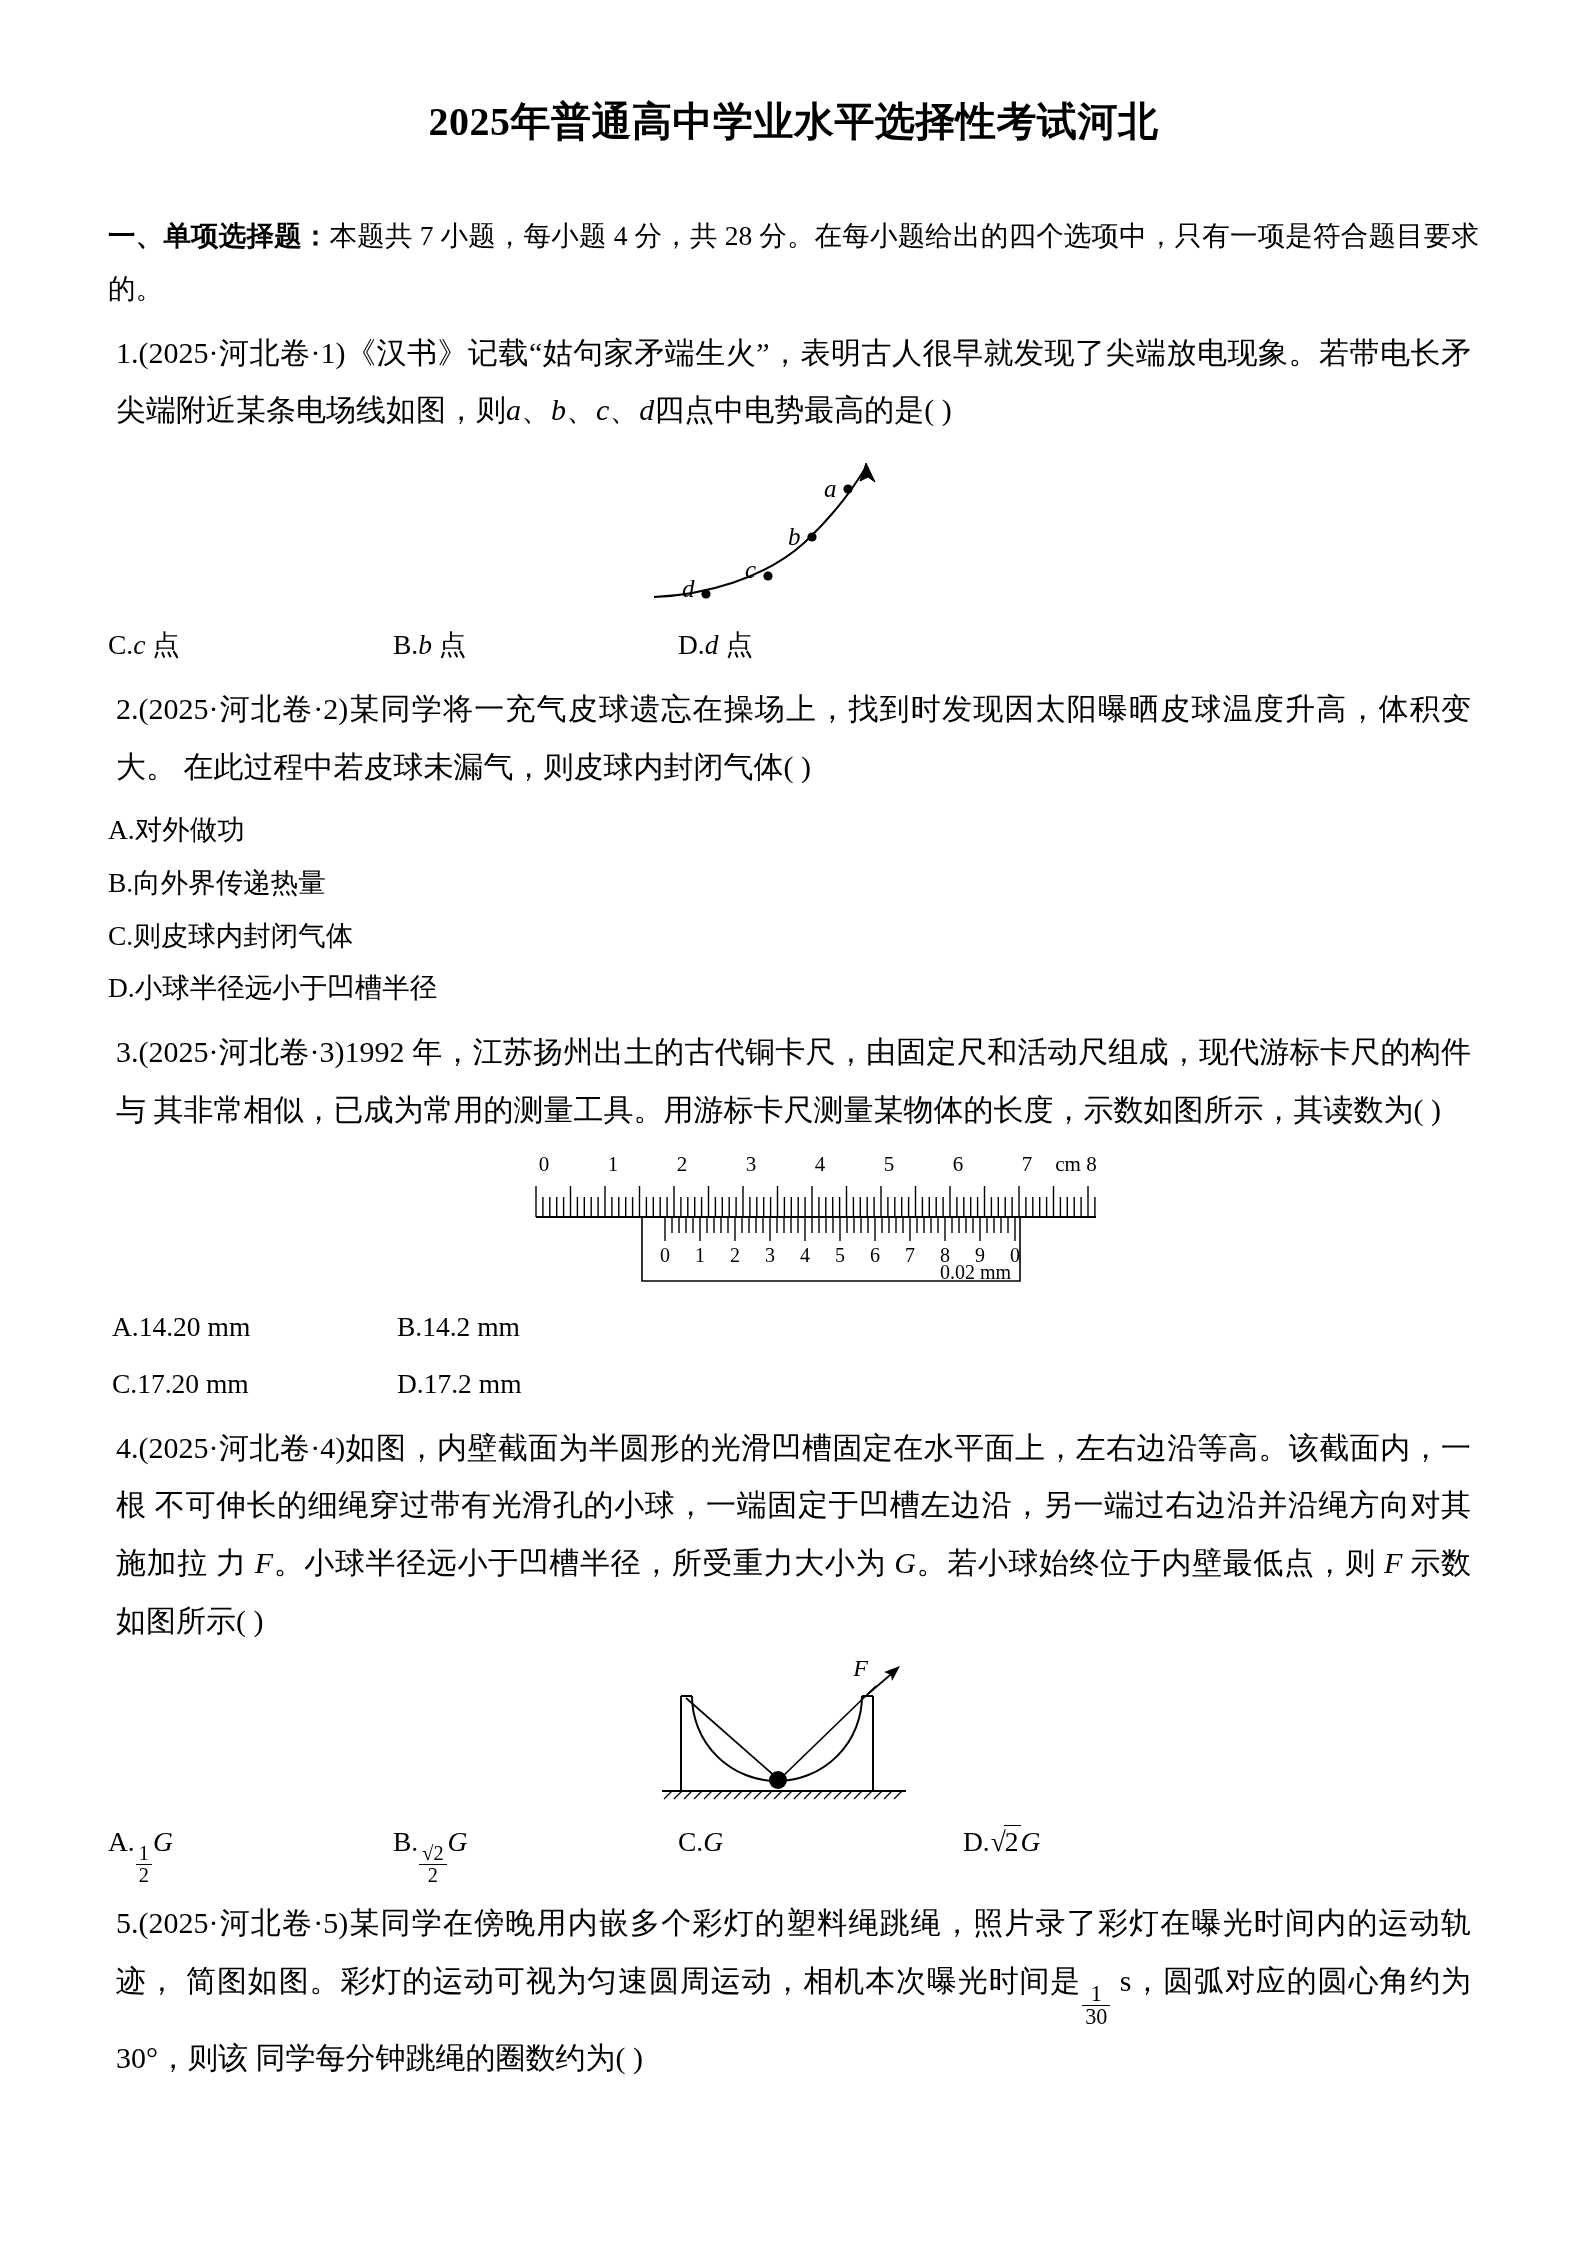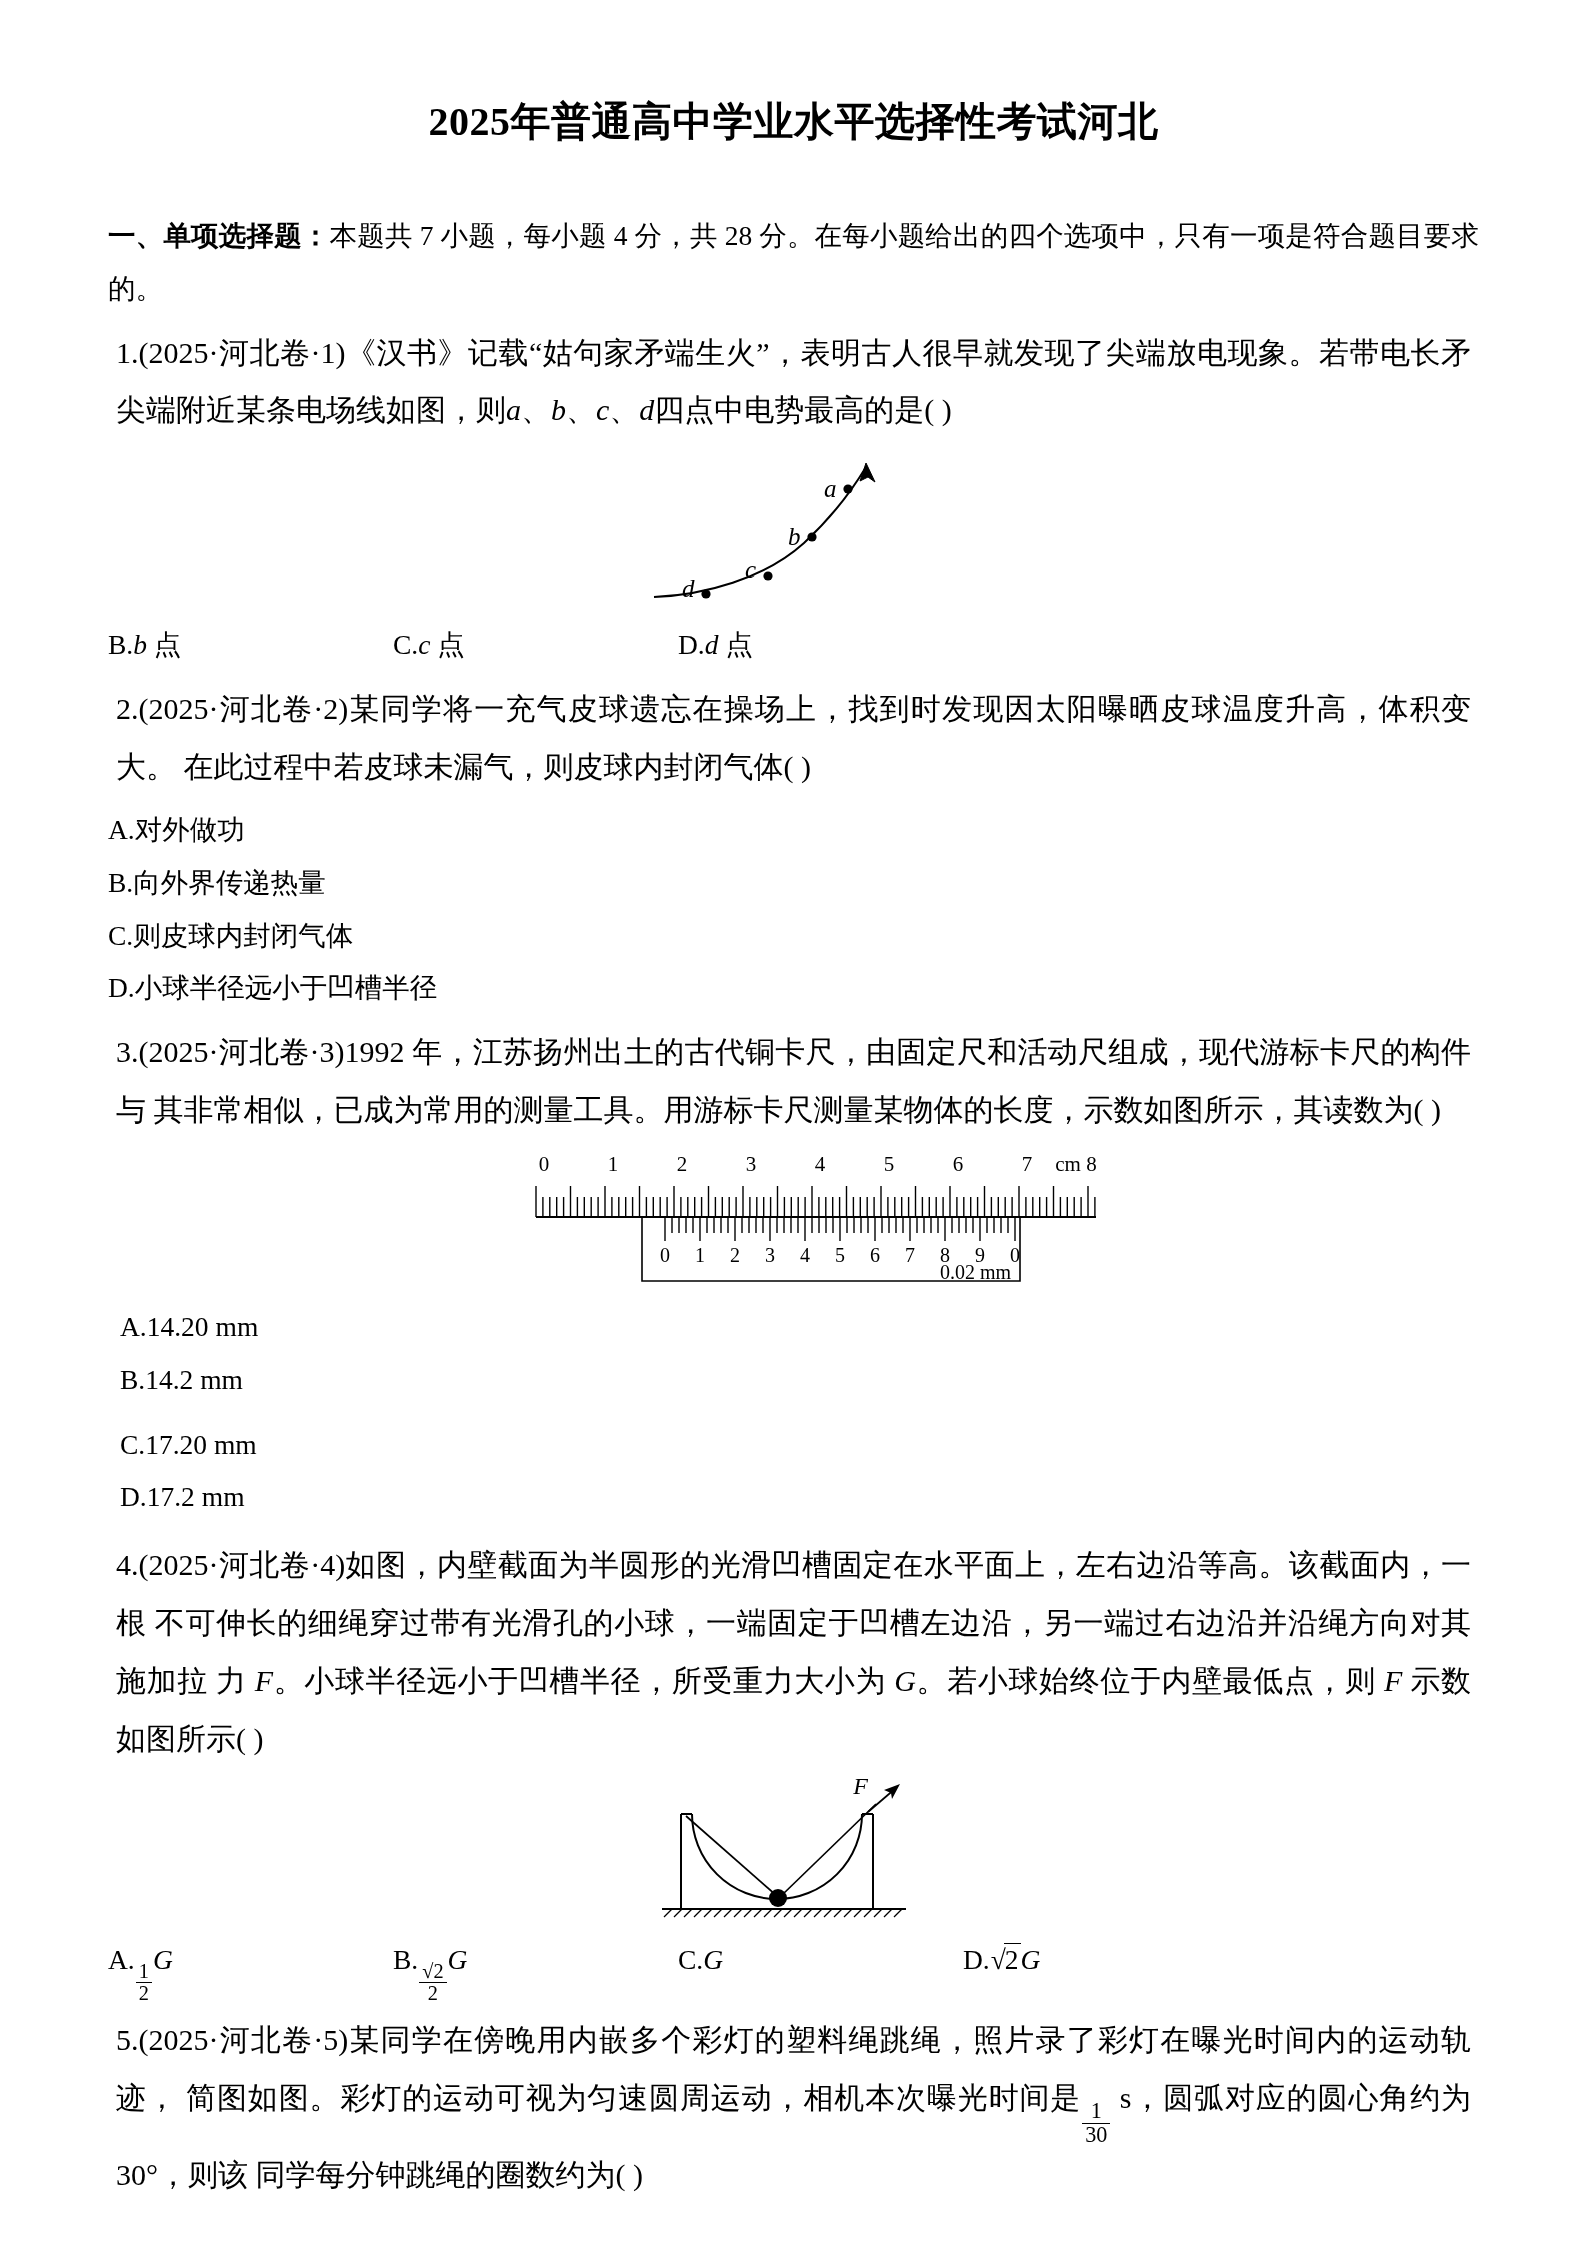--- a/index.html
+++ b/index.html
@@ -55,21 +55,21 @@
     font-size: 27.5px;
     line-height: 1.92;
     margin: 0;
   }
   .opt-row > .opt {
     flex: 0 0 auto;
   }
   .opt-w1 { width: 285px; }
   .opt-w2 { width: 285px; }
   .opt-w3 { width: 285px; }
-  .opt-stack .opt-row { margin: 12px; flex-direction: column; }
+  .opt-stack .opt-row { margin: 4px; }
   .opt-list .opt {
     font-size: 27.5px;
     line-height: 1.92;
   }
   .it { font-style: italic; }
 
   
   .frac {
     display: inline-flex;
     flex-direction: column;
@@ -134,22 +134,22 @@
       <circle cx="124" cy="129" r="4.6" fill="#000"></circle>
       <circle cx="62" cy="147" r="4.6" fill="#000"></circle>
 
       <text x="180" y="50" font-family="Liberation Serif, serif" font-style="italic" font-size="25">a</text>
       <text x="144" y="98" font-family="Liberation Serif, serif" font-style="italic" font-size="25">b</text>
       <text x="101" y="131" font-family="Liberation Serif, serif" font-style="italic" font-size="25">c</text>
       <text x="38" y="150" font-family="Liberation Serif, serif" font-style="italic" font-size="25">d</text>
     </svg>
 
     <div class="opt-row">
+      <div class="opt opt-w3"><span>C.</span><span class="it">c</span><span> 点</span></div>
       <div class="opt opt-w2"><span>B.</span><span class="it">b</span><span> 点</span></div>
-      <div class="opt opt-w3"><span>C.</span><span class="it">c</span><span> 点</span></div>
       <div class="opt"><span>D.</span><span class="it">d</span><span> 点</span></div>
     </div>
   </div>
 
   <div class="q-block">
     <p class="q-stem">
       <span>2.(2025·河北卷·2)某同学将一充气皮球遗忘在操场上，找到时发现因太阳曝晒皮球温度升高，体积变大。</span>
       <span>在此过程中若皮球未漏气，则皮球内封闭气体(        )</span>
     </p>
     <div class="opt-list">

